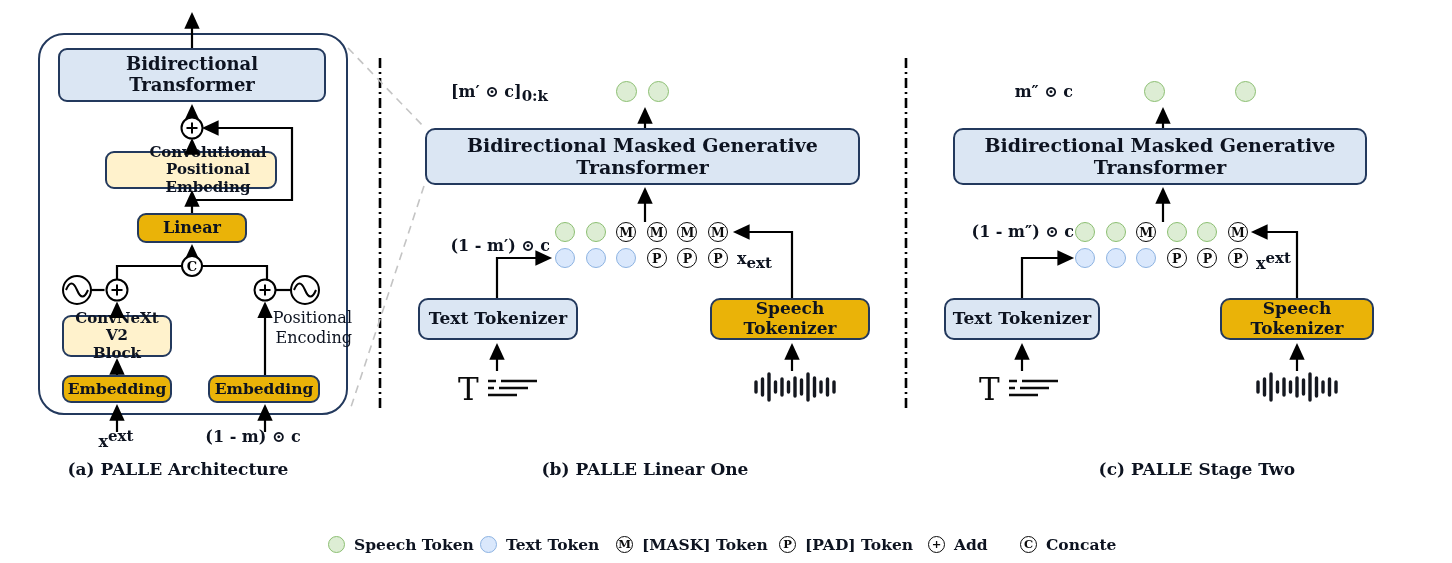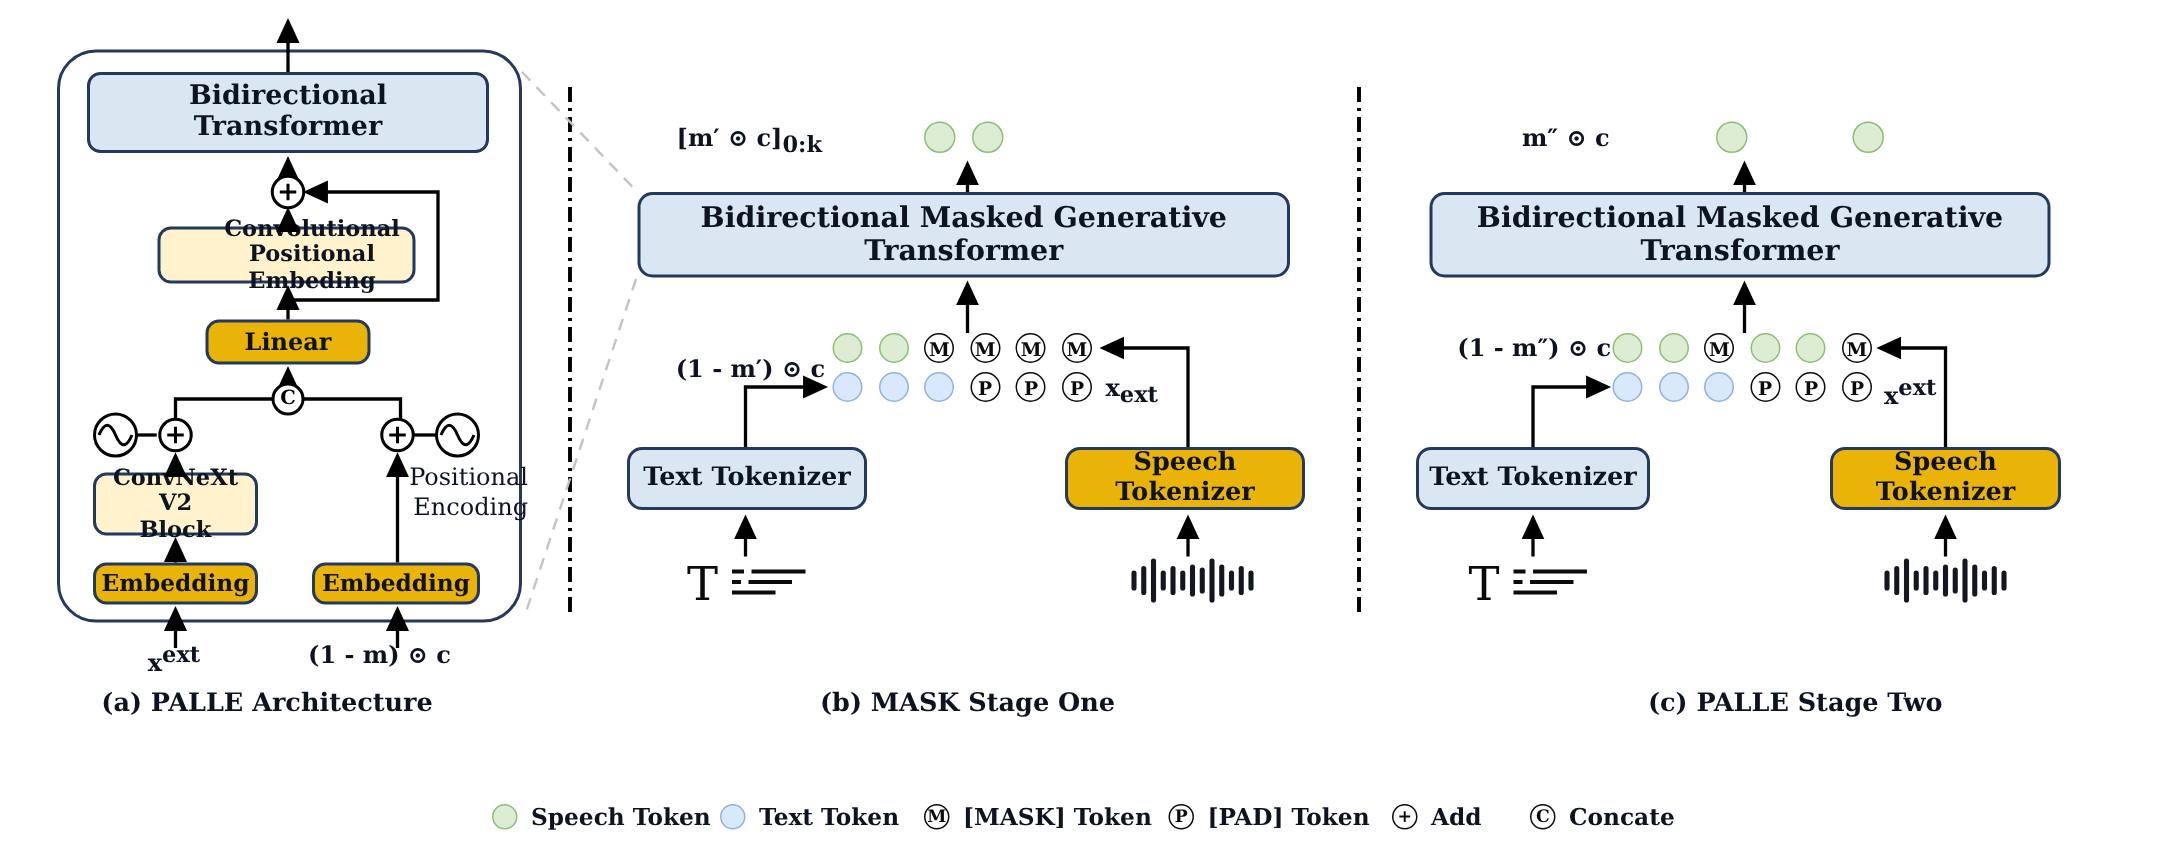--- a/index.html
+++ b/index.html
@@ -122,21 +122,21 @@
 
   <div class="box box-blue" style="left:418px;top:298px;width:160px;height:42px;font-size:17px;border-radius:10px;">
     <span>Text Tokenizer</span>
   </div>
 
   <div class="box box-green" style="left:710px;top:298px;width:160px;height:42px;font-size:17px;border-radius:10px;">
     <span>Speech Tokenizer</span>
   </div>
 
   <div class="caption" style="left:525px;top:459px;width:240px;">
-    <span>(b) MASK Stage One</span>
+    <span>(b) PALLE Linear One</span>
   </div>
 
   <div class="mathlab" style="left:985px;top:82px;width:88px;text-align:right;">
     <span>m″ ⊙ c</span>
   </div>
 
   <div class="tokrow" style="left:1144px;top:81px;gap:70px;--d:21px;">
       <span class="token token-speech" style="width: 21px; height: 21px;"></span>
       <span class="token token-speech" style="width: 21px; height: 21px;"></span>
     </div>

